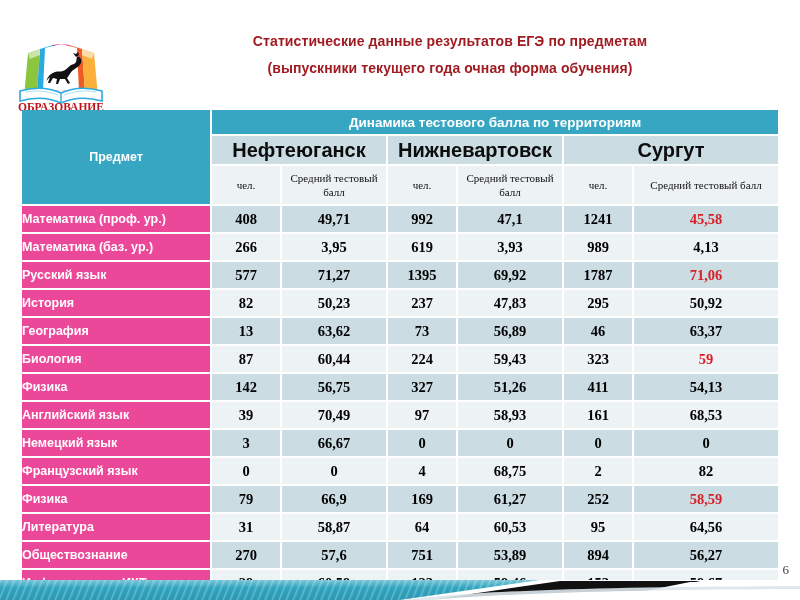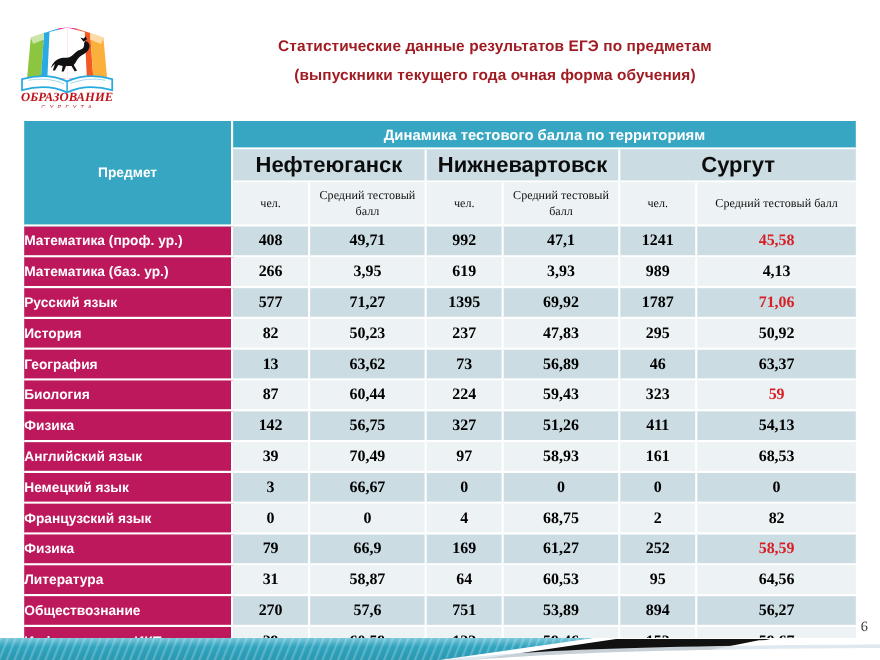--- a/index.html
+++ b/index.html
@@ -12,24 +12,23 @@
     overflow: hidden;
     background: #ffffff;
     font-family: "Liberation Sans", sans-serif;
     position: relative;
   }
 
   
   .logo {
     position: absolute;
     left: 10px;
-    top: 0;
+    top: 19px;
     width: 104px;
     height: 98px;
-    font-style: italic;
   }
   .logo svg { display: block; }
 
   
   .title-block {
     position: absolute;
     left: 130px;
     top: 28px;
     width: 640px;
     text-align: center;
@@ -105,21 +104,21 @@
     height: 40px;
     line-height: 14px;
     border-right: 2px solid #ffffff;
     border-bottom: 2px solid #ffffff;
     padding: 0 2px;
   }
   .th-sub.last { border-right: none; }
 
   
   td.subject {
-    background: #be185d;
+    background: #ec4899;
     color: #ffffff;
     font-size: 12.5px;
     font-weight: 700;
     text-align: left;
     padding-left: 9px;
     height: 28px;
     border-right: 2px solid #ffffff;
     border-bottom: 2px solid #ffffff;
   }
   td.val {

